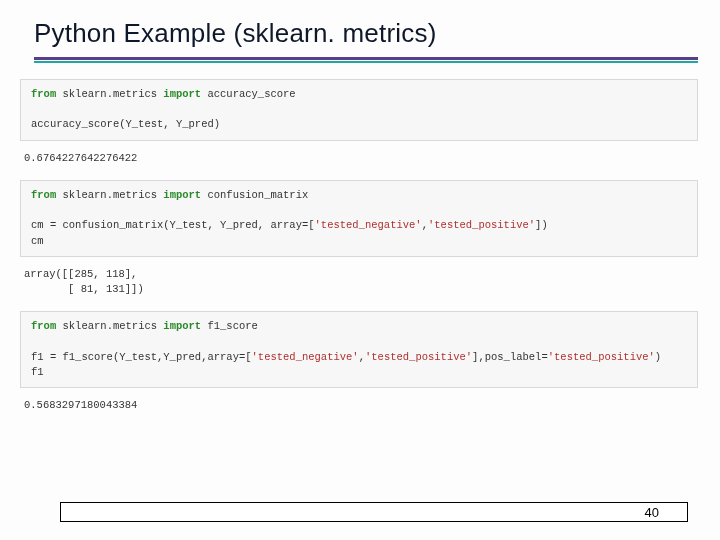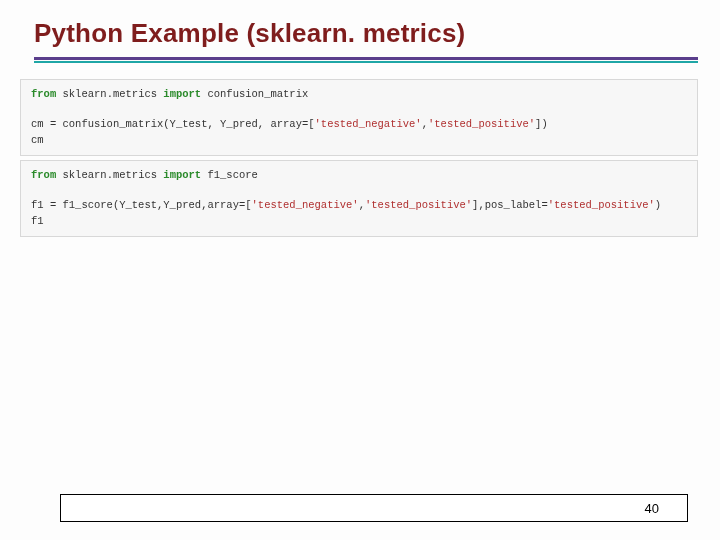--- a/index.html
+++ b/index.html
@@ -6,22 +6,22 @@
   body {
     width: 720px;
     height: 540px;
     background: #fdfdfd;
     font-family: Arial, Helvetica, sans-serif;
     position: relative;
     overflow: hidden;
   }
   .title {
     font-size: 26px;
-    font-weight: bold;
-    color: #7f1d1d;
+    font-weight: normal;
+    color: #0f172a;
     padding: 18px 0 8px 34px;
     letter-spacing: 0.2px;
   }
   .rule-wrap {
     padding: 0 22px 0 34px;
   }
   .rule-top {
     height: 3px;
     background: #5a3e8c;
   }
@@ -54,21 +54,21 @@
     white-space: pre;
   }
   .kw-green { color: #2a8a2a; font-weight: bold; }
   .kw-imp { color: #2a8a2a; font-weight: bold; }
   .str { color: #b03030; }
   .footer-box {
     position: absolute;
     left: 60px;
     right: 32px;
     bottom: 18px;
-    height: 28px;
+    height: 20px;
     border: 1.5px solid #000;
     background: #fff;
     display: flex;
     align-items: center;
     justify-content: flex-end;
     padding-right: 28px;
   }
   .page-num {
     font-size: 13px;
     color: #000;
@@ -79,28 +79,35 @@
 
 <div class="title">Python Example (sklearn. metrics)</div>
 
 <div class="rule-wrap">
   <div class="rule-top"></div>
   <div class="rule-bottom"></div>
 </div>
 
 <div class="content">
 
+  <div class="cell"><span class="kw-green">from</span><span> sklearn.metrics </span><span class="kw-imp">import</span><span> accuracy_score</span>
+
+<span>accuracy_score(Y_test, Y_pred)</span></div>
+  <div class="output">0.6764227642276422</div>
 
   <div class="cell"><span class="kw-green">from</span><span> sklearn.metrics </span><span class="kw-imp">import</span><span> confusion_matrix</span>
 
 <span>cm = confusion_matrix(Y_test, Y_pred, array=[</span><span class="str">'tested_negative'</span><span>,</span><span class="str">'tested_positive'</span><span>])</span>
 <span>cm</span></div>
+  <div class="output">array([[285, 118],
+       [ 81, 131]])</div>
 
   <div class="cell"><span class="kw-green">from</span><span> sklearn.metrics </span><span class="kw-imp">import</span><span> f1_score</span>
 
 <span>f1 = f1_score(Y_test,Y_pred,array=[</span><span class="str">'tested_negative'</span><span>,</span><span class="str">'tested_positive'</span><span>],pos_label=</span><span class="str">'tested_positive'</span><span>)</span>
 <span>f1</span></div>
+  <div class="output">0.5683297180043384</div>
 
 </div>
 
 <div class="footer-box">
   <span class="page-num">40</span>
 </div>
 
 </body></html>

